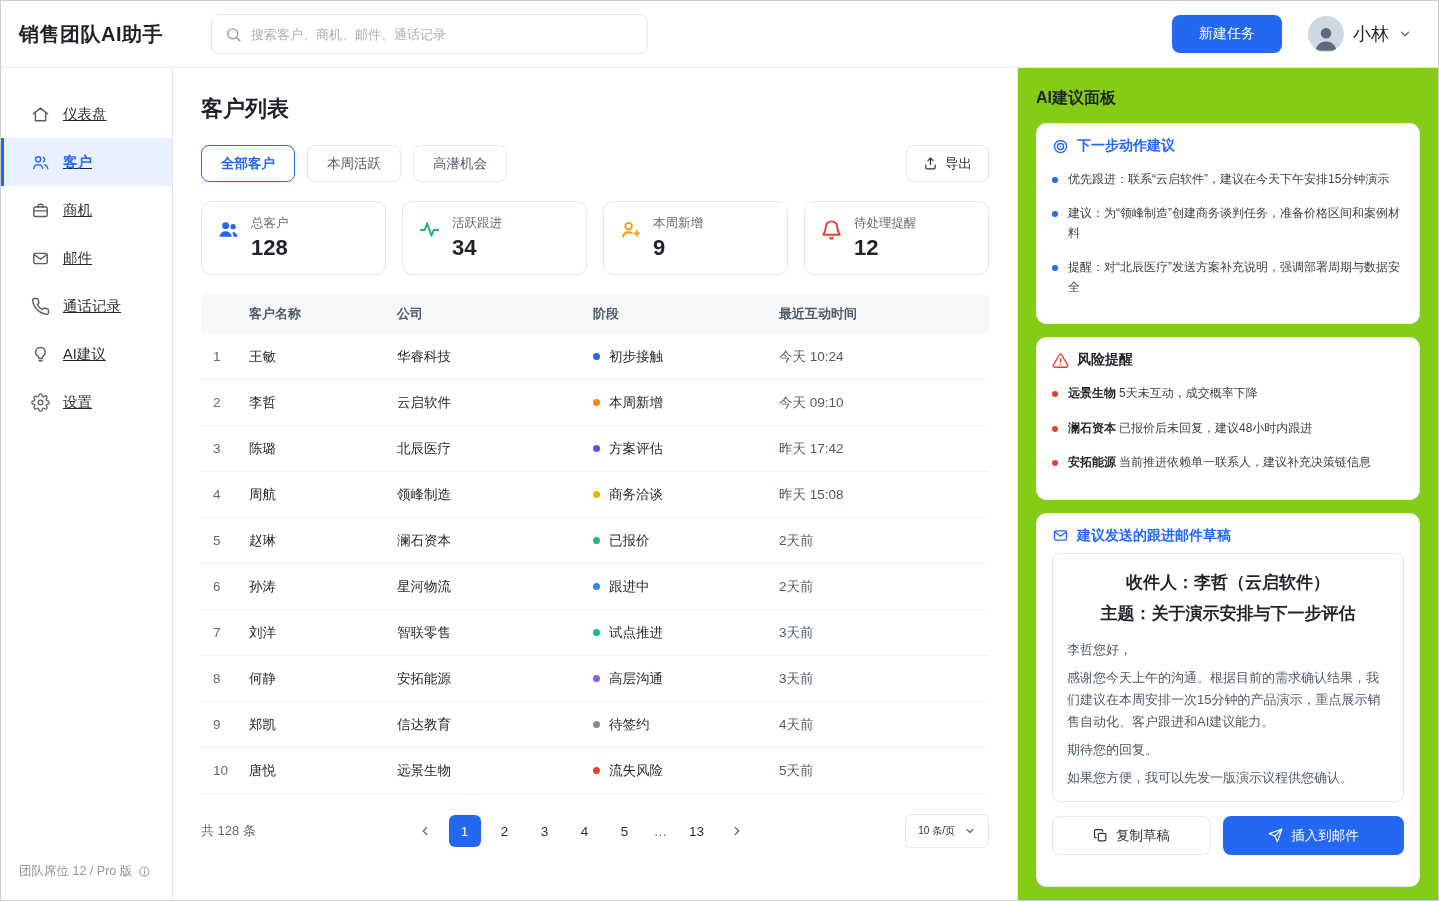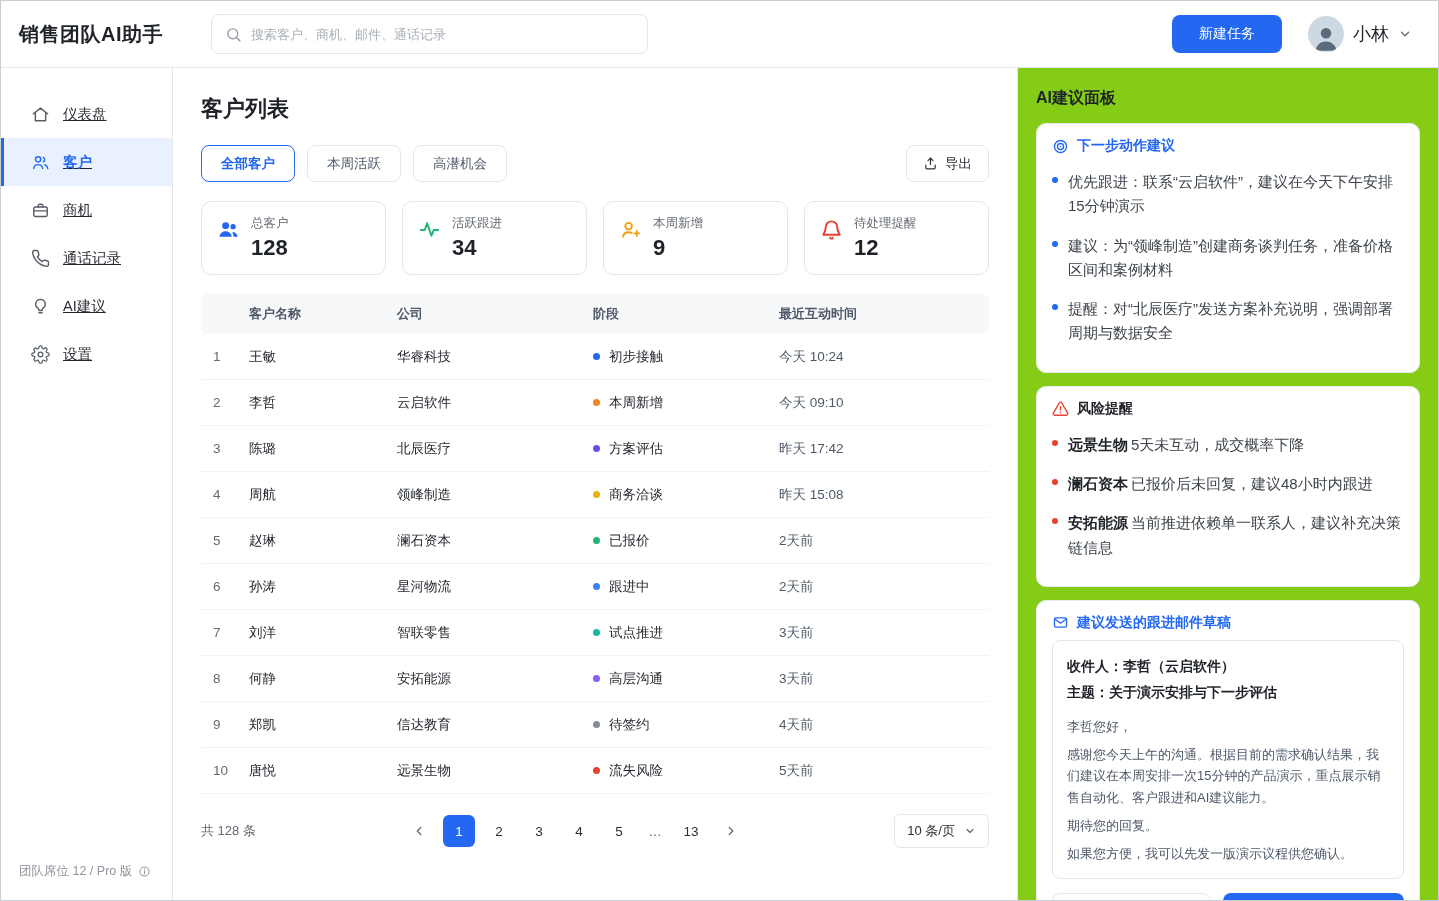--- a/index.html
+++ b/index.html
@@ -58,40 +58,40 @@
   .stage { display:flex; align-items:center; gap:9px; }
   .dot { width:7px; height:7px; border-radius:50%; flex:none; }
 
   .pagination { display:flex; align-items:center; margin-top:20px; }
   .total { font-size:13px; color:#646a73; }
   .pages { display:flex; gap:8px; margin:0 auto; align-items:center; }
   .page-btn { min-width:32px; height:32px; border:0; border-radius:6px; background:transparent; font-size:13.5px; color:#2b2f36; display:flex; align-items:center; justify-content:center; font-family:inherit; cursor:pointer; }
   .page-btn.active { background:var(--blue); color:#fff; }
   .page-btn .ic { width:14px; height:14px; color:#646a73; }
   .ellipsis { color:#646a73; min-width:24px; text-align:center; font-size:13.5px; }
-  .page-size { display:flex; align-items:center; gap:9px; border:1px solid #e5e6eb; border-radius:6px; height:34px; padding:12px 12px; font-size:13px; color:#2b2f36; cursor:pointer; background:#fff; }
+  .page-size { display:flex; align-items:center; gap:9px; border:1px solid #e5e6eb; border-radius:6px; height:34px; padding:12px 12px; font-size:10px; color:#2b2f36; cursor:pointer; background:#fff; }
   .page-size .ic { width:12px; height:12px; color:#646a73; }
 
   
   .ai-panel { width:421px; flex:none; background:#84cc16; border-left:1px solid #e5e6eb; padding:20px 18px; }
   .panel-title { font-size:16px; font-weight:700; margin-bottom:14px; }
   .card { background:#fff; border:1px solid #e9ebf0; border-radius:10px; padding:13px 15px 11px; margin-bottom:13px; }
   .card-head { display:flex; align-items:center; gap:8px; font-size:14px; font-weight:700; margin-bottom:8px; }
   .card-head .ic { width:17px; height:17px; flex:none; }
   .card-head.blue { color:var(--blue); }
   .card-head.risk { color:#1f2329; }
   .card-head.risk .ic { color:#e8402d; }
-  .bullet-item { display:flex; gap:10px; font-size:15px; color:#3d434b; line-height:1.62; margin:15px 0; }
+  .bullet-item { display:flex; gap:10px; font-size:12px; color:#3d434b; line-height:1.62; margin:15px 0; }
   .bullet-dot { width:6px; height:6px; border-radius:50%; margin-top:7px; flex:none; }
   .bullet-dot.b { background:var(--blue); }
   .bullet-dot.r { background:#e8402d; }
   .risk-company { font-weight:700; color:#1f2329; margin-right:3px; }
 
   .draft-box { border:1px solid #e5e6eb; border-radius:8px; padding:13px 14px; margin:7px 0 14px; background:#fff; }
-  .draft-line { font-size:14px; font-weight:700; color:#1f2329; line-height:1.85; }
+  .draft-line { font-size:17px; font-weight:700; color:#1f2329; line-height:1.85;text-align:center; }
   .draft-body p { font-size:13px; color:#4e5969; line-height:1.68; margin-top:6px; }
   .draft-body p:first-child { margin-top:10px; }
   .draft-actions { display:flex; gap:12px; margin-bottom:20px;border-radius:15px; }
   .btn-outline { flex:1; height:39px; border:1px solid #e5e6eb; border-radius:8px; background:#fff; display:flex; align-items:center; justify-content:center; gap:8px; font-size:13.5px; color:#2b2f36; font-family:inherit; cursor:pointer; }
   .btn-fill { flex:1.15; height:39px; border:0; border-radius:8px; background:var(--blue); color:#fff; display:flex; align-items:center; justify-content:center; gap:8px; font-size:13.5px; font-family:inherit; cursor:pointer; }
   .btn-outline .ic, .btn-fill .ic { width:15px; height:15px; }
 </style>
 </head>
 <body>
 
@@ -144,20 +144,27 @@
           </svg>
         <span>客户</span>
       </div>
       <div class="nav-item">
         <svg class="ic" viewBox="0 0 24 24" fill="none" stroke="currentColor" stroke-width="1.8" stroke-linecap="round" stroke-linejoin="round">
             <rect x="3.5" y="7.5" width="17" height="12" rx="2"></rect>
             <path d="M9 7.5V6a2 2 0 012-2h2a2 2 0 012 2v1.5"></path>
             <path d="M3.5 12.5h17"></path>
           </svg>
         <span>商机</span>
+      </div>
+      <div class="nav-item">
+        <svg class="ic" viewBox="0 0 24 24" fill="none" stroke="currentColor" stroke-width="1.8" stroke-linecap="round" stroke-linejoin="round">
+            <rect x="3.5" y="5.5" width="17" height="13" rx="2"></rect>
+            <path d="M4.5 7.5l7.5 5.5 7.5-5.5"></path>
+          </svg>
+        <span>邮件</span>
       </div>
       <div class="nav-item">
         <svg class="ic" viewBox="0 0 24 24" fill="none" stroke="currentColor" stroke-width="1.8" stroke-linecap="round" stroke-linejoin="round">
             <path d="M22 16.92v3a2 2 0 01-2.18 2 19.79 19.79 0 01-8.63-3.07 19.5 19.5 0 01-6-6 19.79 19.79 0 01-3.07-8.67A2 2 0 014.11 2h3a2 2 0 012 1.72c.13.96.36 1.9.7 2.81a2 2 0 01-.45 2.11L8.09 9.91a16 16 0 006 6l1.27-1.27a2 2 0 012.11-.45c.91.34 1.85.57 2.81.7A2 2 0 0122 16.92z"></path>
           </svg>
         <span>通话记录</span>
       </div>
       <div class="nav-item">
         <svg class="ic" viewBox="0 0 24 24" fill="none" stroke="currentColor" stroke-width="1.8" stroke-linecap="round" stroke-linejoin="round">
             <path d="M12 3a6 6 0 00-3.3 11c.8.55 1.3 1.4 1.3 2.4v.6h4v-.6c0-1 .5-1.85 1.3-2.4A6 6 0 0012 3z"></path>

